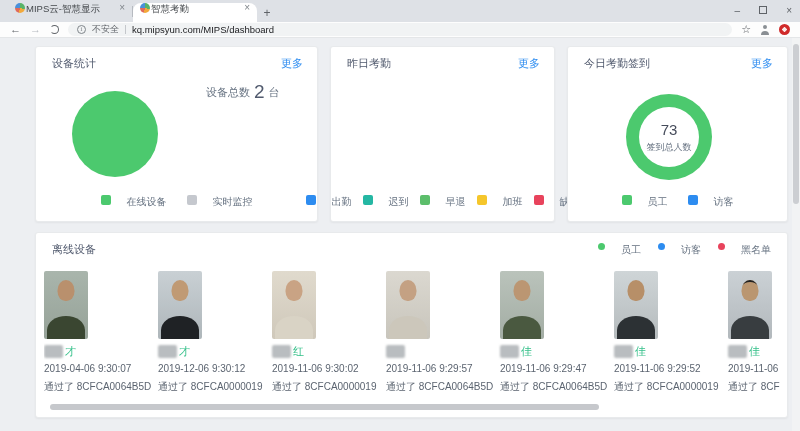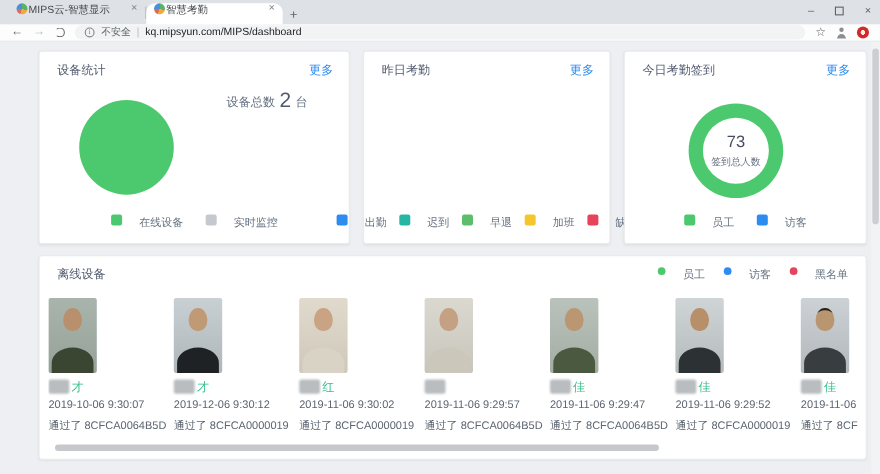--- a/index.html
+++ b/index.html
@@ -208,21 +208,21 @@
     <div class="m-row">
       <div class="ev p1">
         <div class="photo">
             <span class="ph-head"></span>
             <span class="ph-torso"></span>
           </div>
         <div class="name">
             <span class="blur"></span>
             <span class="ntext">才</span>
           </div>
-        <div class="time">2019-10-06 9:30:07</div>
+        <div class="time">2019-04-06 9:30:07</div>
         <div class="pass">通过了 8CFCA0064B5D</div>
       </div>
       <div class="ev p2">
         <div class="photo">
             <span class="ph-head"></span>
             <span class="ph-torso"></span>
           </div>
         <div class="name">
             <span class="blur"></span>
             <span class="ntext">才</span>

